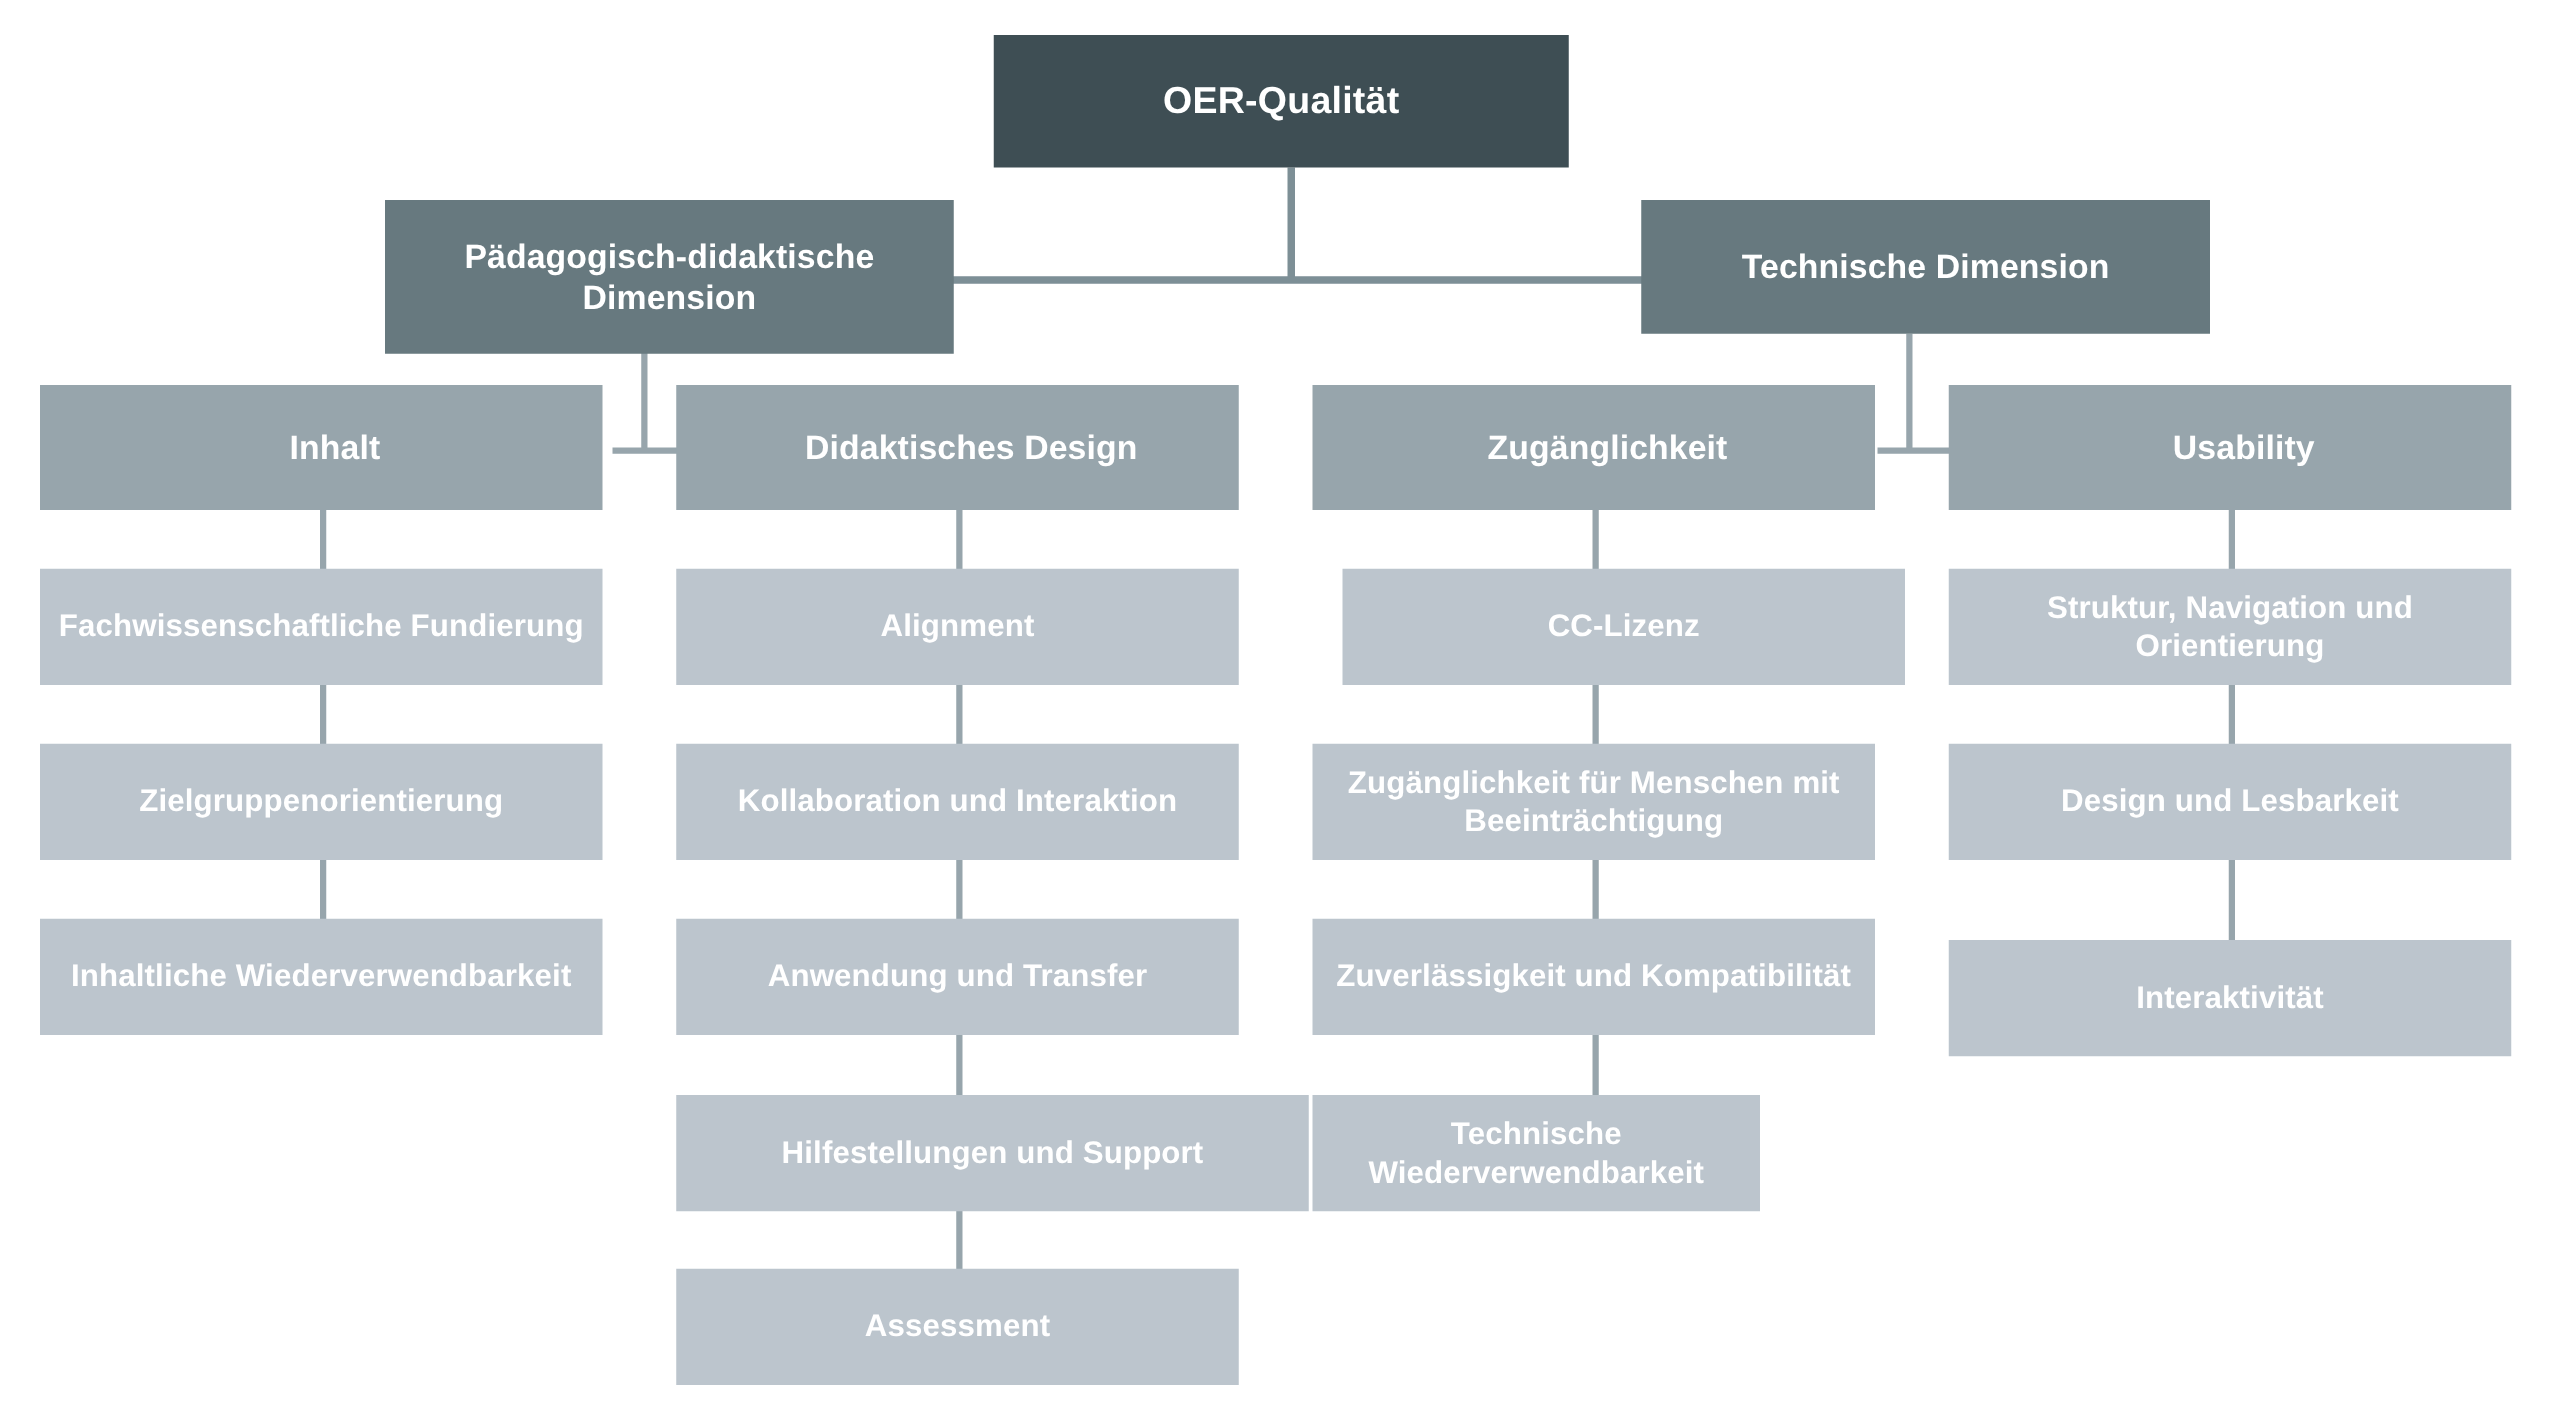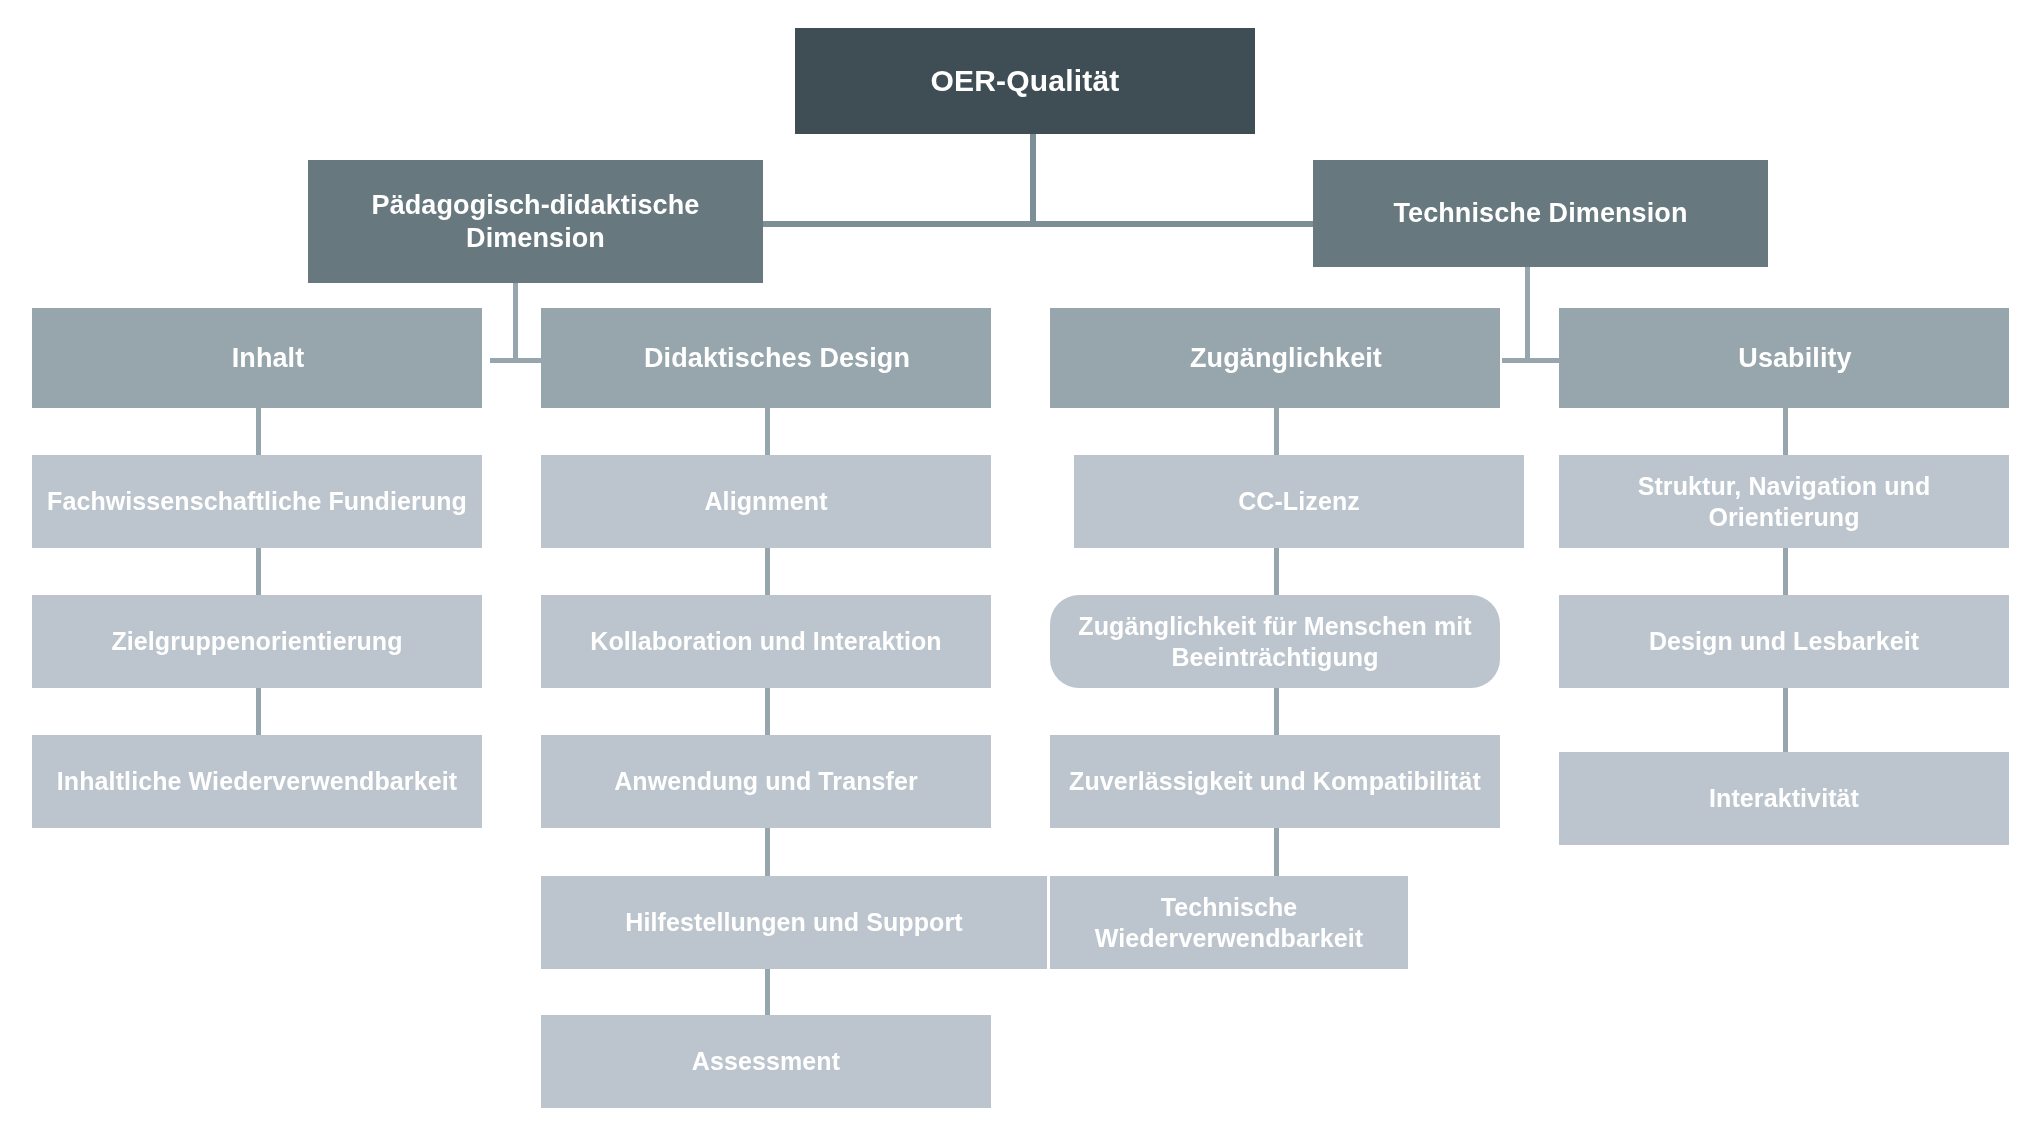--- a/index.html
+++ b/index.html
@@ -62,21 +62,21 @@
   <div class="box lvl-leaf" style="left:32px;top:595px;width:450px;height:93px;">Zielgruppenorientierung</div>
   <div class="box lvl-leaf" style="left:32px;top:735px;width:450px;height:93px;">Inhaltliche Wiederverwendbarkeit</div>
 
   <div class="box lvl-leaf" style="left:541px;top:455px;width:450px;height:93px;">Alignment</div>
   <div class="box lvl-leaf" style="left:541px;top:595px;width:450px;height:93px;">Kollaboration und Interaktion</div>
   <div class="box lvl-leaf" style="left:541px;top:735px;width:450px;height:93px;">Anwendung und Transfer</div>
   <div class="box lvl-leaf" style="left:541px;top:876px;width:506px;height:93px;">Hilfestellungen und Support</div>
   <div class="box lvl-leaf" style="left:541px;top:1015px;width:450px;height:93px;">Assessment</div>
 
   <div class="box lvl-leaf" style="left:1050px;top:455px;width:450px;height:93px;margin-left:24px;">CC-Lizenz</div>
-  <div class="box lvl-leaf" style="left:1050px;top:595px;width:450px;height:93px;border-radius:29px;">Zugänglichkeit für Menschen mit Beeinträchtigung</div>
+  <div class="box lvl-leaf" style="left:1050px;top:595px;width:450px;height:93px;">Zugänglichkeit für Menschen mit Beeinträchtigung</div>
   <div class="box lvl-leaf" style="left:1050px;top:735px;width:450px;height:93px;">Zuverlässigkeit und Kompatibilität</div>
   <div class="box lvl-leaf" style="left:1050px;top:876px;width:358px;height:93px;">Technische Wiederverwendbarkeit</div>
 
   <div class="box lvl-leaf" style="left:1559px;top:455px;width:450px;height:93px;">Struktur, Navigation und Orientierung</div>
   <div class="box lvl-leaf" style="left:1559px;top:595px;width:450px;height:93px;">Design und Lesbarkeit</div>
   <div class="box lvl-leaf" style="left:1559px;top:752px;width:450px;height:93px;">Interaktivität</div>
 
 </div>
 
 </body></html>

